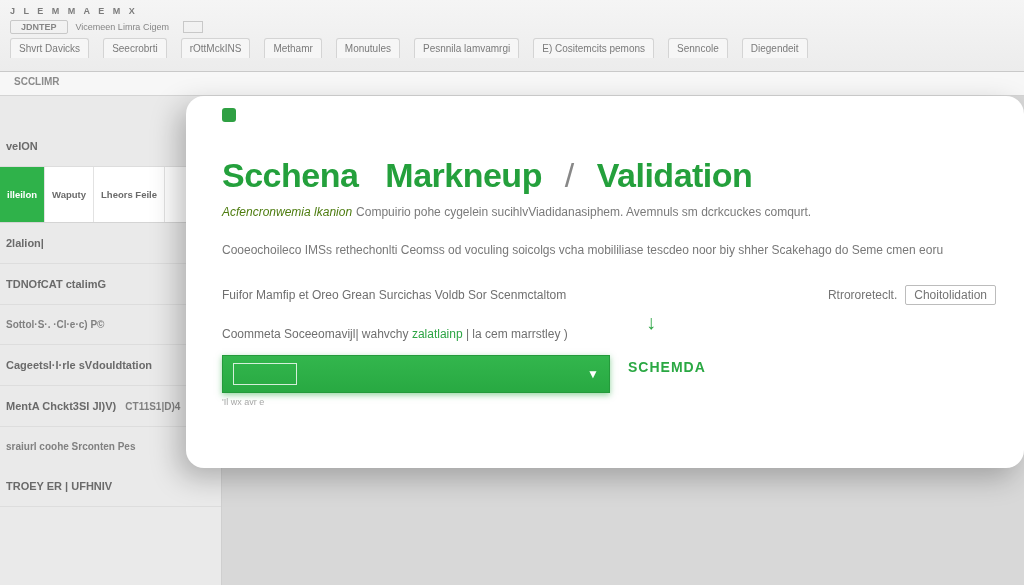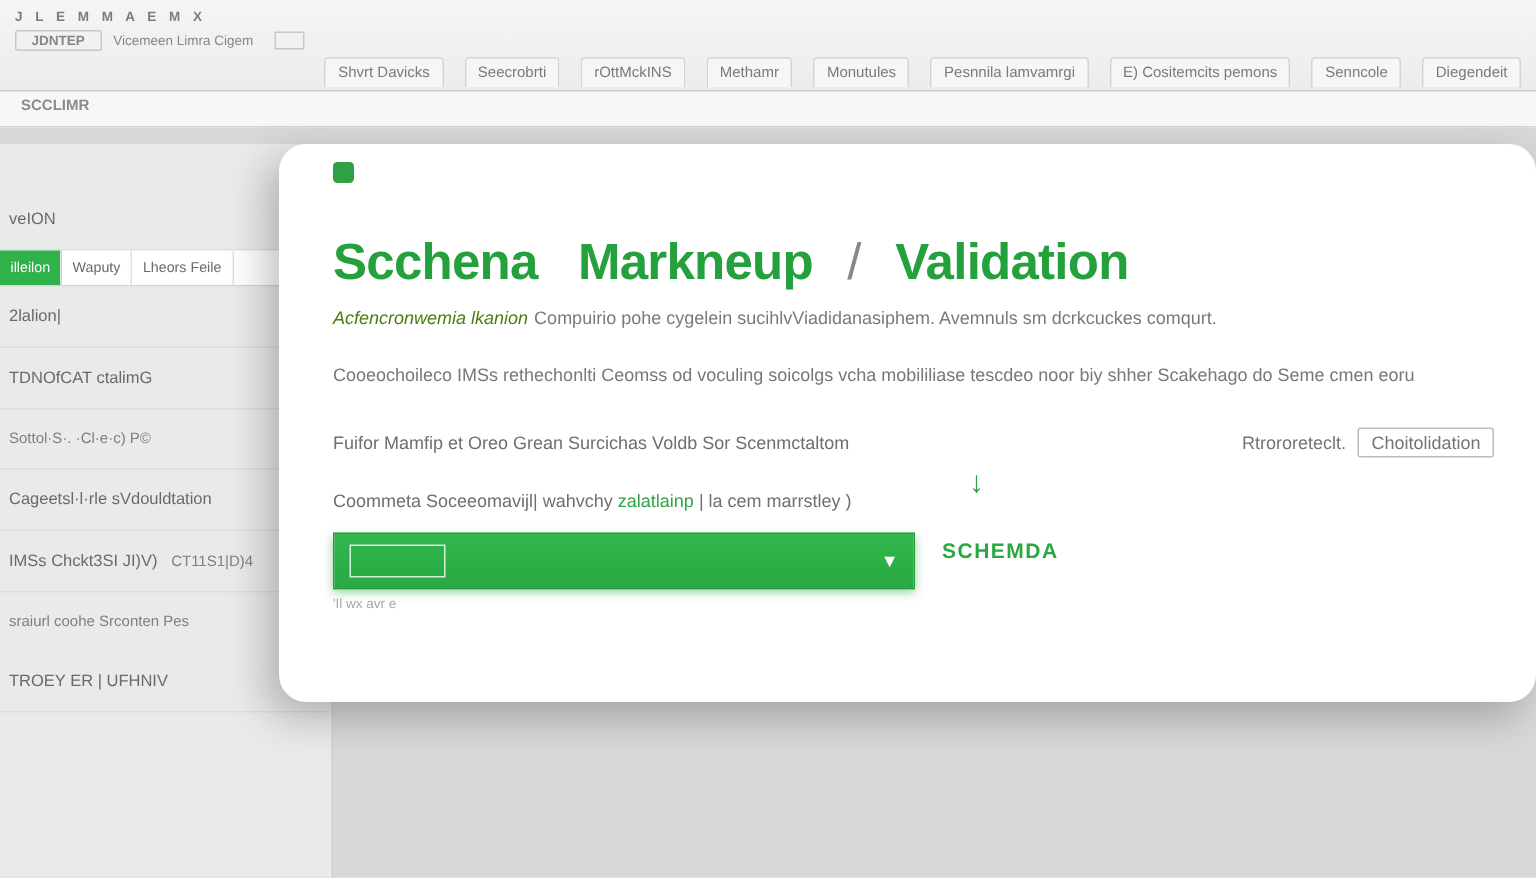--- a/index.html
+++ b/index.html
@@ -2,21 +2,21 @@
 <html><head>
 <meta charset="utf-8">
 <style>
 * { margin: 0; padding: 0; box-sizing: border-box; font-family: Arial, Helvetica, sans-serif; }
 html, body { width: 1024px; height: 585px; overflow: hidden; background: #d8d8d8; }
 
 
 .ribbon {
   background: linear-gradient(#f5f5f5, #ececec);
   border-bottom: 1px solid #c9c9c9;
-  height: 61px;
+  height: 72px;
   padding: 6px 10px 3px 10px;
 }
 .ribbon .appline {
   font-size: 9px;
   letter-spacing: 3px;
   color: #7c7c7c;
   margin-bottom: 4px;
   font-weight: 600;
 }
 .ribbon .tabsline {
@@ -31,21 +31,20 @@
   border: 1px solid #c8c8c8;
   padding: 1px 10px;
   border-radius: 2px;
   font-weight: 600;
 }
 .ribbon .menurow {
   display: flex;
   gap: 14px;
   font-size: 10px;
   color: #7a7a7a;
-  justify-content: flex-end;
 }
 .ribbon .menurow > div {
   border: 1px solid #d4d4d4;
   border-bottom: none;
   padding: 4px 8px;
   background: #f6f6f6;
   border-radius: 3px 3px 0 0;
   cursor: pointer;
 }
 .secondbar {
@@ -66,32 +65,33 @@
   position: absolute;
   left: 0;
   top: 96px;
   bottom: 0;
   width: 222px;
   background: #eaeaea;
   border-right: 1px solid #cfcfcf;
   font-size: 11px;
   color: #6a6a6a;
   padding-top: 30px;
+  font-weight: bold;
 }
 .sidebar .item {
   padding: 14px 6px;
   border-bottom: 1px solid #ddd;
 }
 .sidebar .subtabs {
   display: flex;
   font-size: 9.5px;
   background: #fff;
   border-bottom: 1px solid #d4d4d4;
 }
-.sidebar .subtabs > div { padding: 6px 7px; border-right: 1px solid #e2e2e2; cursor: pointer; }
+.sidebar .subtabs > div { padding: 22px 7px; border-right: 1px solid #e2e2e2; cursor: pointer; }
 .sidebar .subtabs > div.active { background: #2fb24a; color: #fff; }
 .sidebar .itemsmall { font-size: 10px; color: #808080; }
 
 
 .card {
   position: absolute;
   left: 186px;
   top: 96px;
   right: 0;
   height: 372px;
@@ -221,21 +221,21 @@
   <div class="subtabs">
     <div class="active">illeilon</div>
     <div>Waputy</div>
     <div>Lheors Feile</div>
   </div>
   <div class="item">2lalion|</div>
   <div class="item">TDNOfCAT ctalimG</div>
   <div class="item itemsmall">Sottol·S·. ·Cl·e·c) P©</div>
   <div class="item">Cageetsl·l·rle sVdouldtation</div>
   <div class="item">
-    <span>IMSs Chckt3SI JI)V)</span>
+    <span>MentA Chckt3SI JI)V)</span>
     <span class="itemsmall" style="margin-left:6px">CT11S1|D)4</span>
   </div>
   <div class="item itemsmall" style="border-bottom:none">sraiurl coohe Srconten Pes</div>
   <div class="item">TROEY ER | UFHNIV</div>
 </div>
 
 <div class="card">
   <div class="badge"></div>
 
   <div class="headline">

